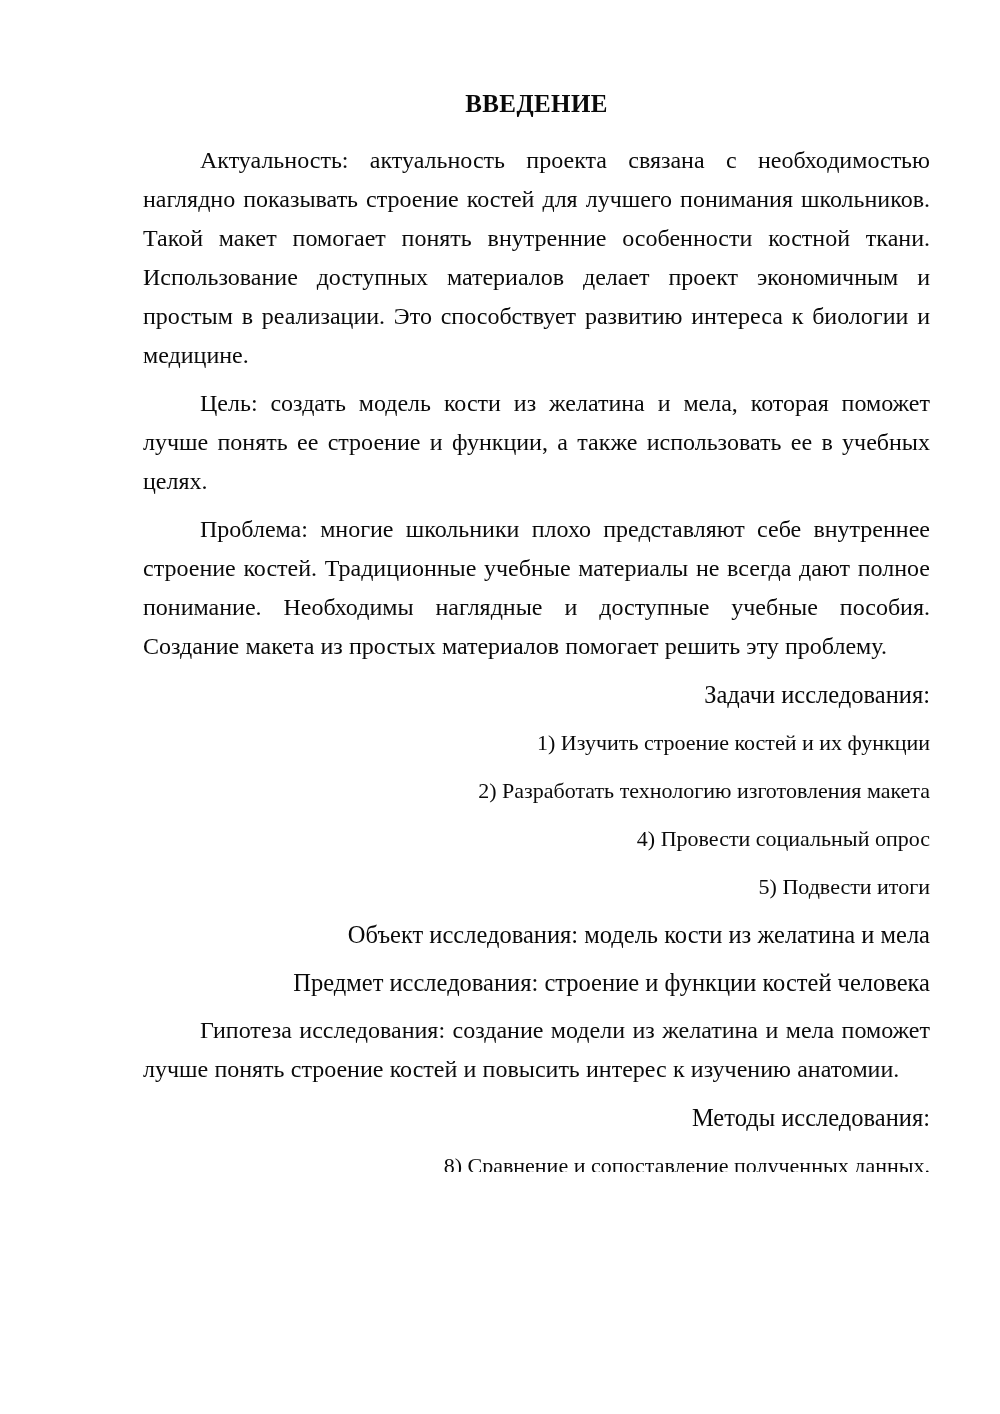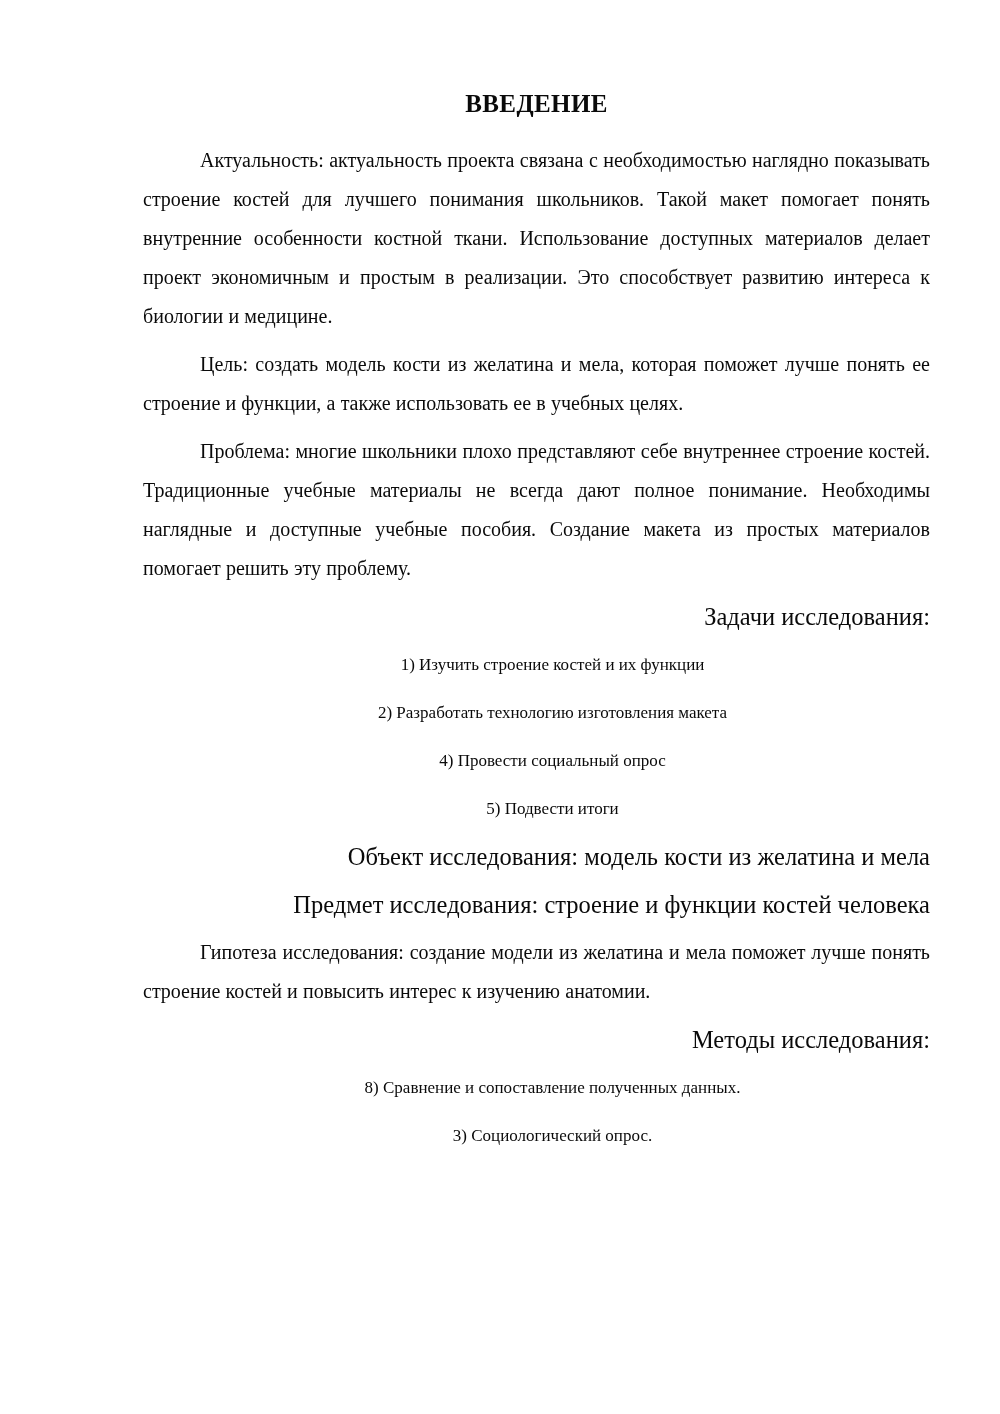--- a/index.html
+++ b/index.html
@@ -30,44 +30,44 @@
   }
   .doc-title {
     font-size: 25px;
     font-weight: bold;
     text-align: center;
     letter-spacing: 0.4px;
     line-height: 1.25;
     margin: 0 0 22px 0;
   }
   .para {
-    font-size: 20px;
+    font-size: 24px;
     line-height: 39px;
     text-align: justify;
     text-justify: inter-word;
     text-indent: 57px;
     margin: 0 0 9px 0;
     word-spacing: 0.2px;
   }
   
   .label-line {
     font-size: 24.5px;
     line-height: 39px;
     text-align: right;
     text-indent: 57px;
     margin: 0 0 9px 0;
   }
   .label-line.deep {
     text-indent: 62px;
   }
   
   .list-item {
-    font-size: 17px;
+    font-size: 22px;
     line-height: 39px;
-    text-align: center;
+    text-align: right;
     text-indent: 32px;
     margin: 0 0 9px 0;
   }
   .page-number {
     position: absolute;
     left: 0;
     right: 0;
     top: 1332px;
     text-align: center;
     font-size: 22px;

